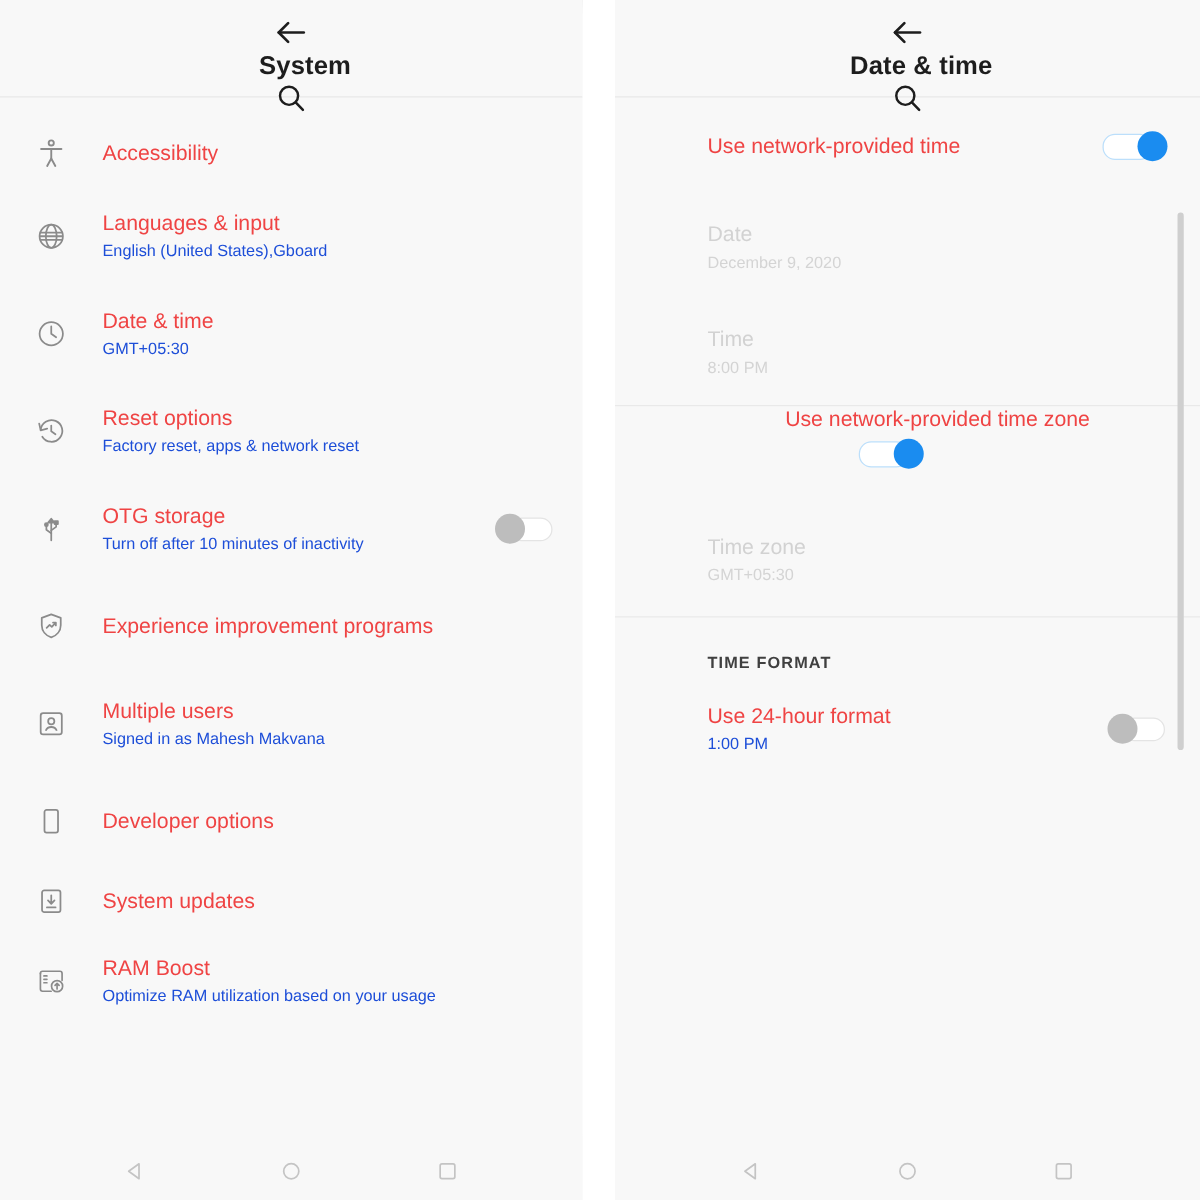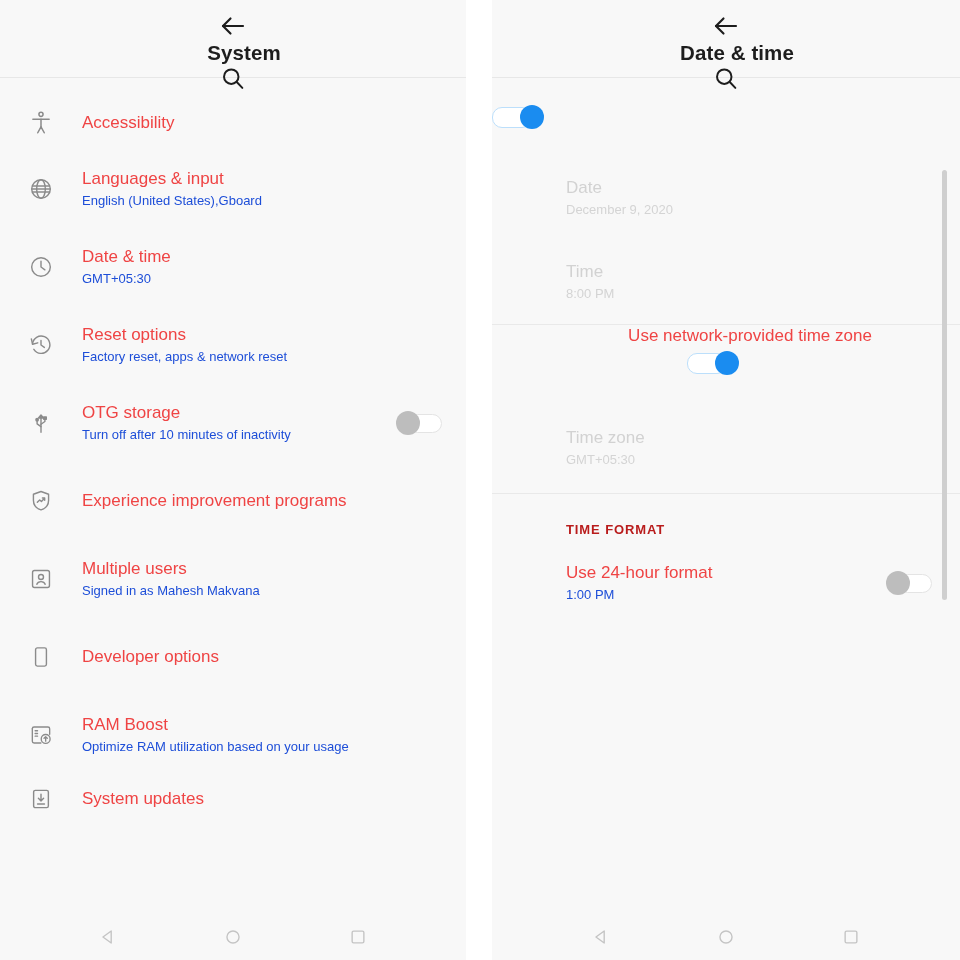--- a/index.html
+++ b/index.html
@@ -108,21 +108,21 @@
   .row-right { padding: 0 26px 0 0; }
   .row-right .row-text { padding-left: 74px; }
   .dimmed .row-title { color: #d2d2d2; }
   .dimmed .row-sub   { color: #d4d4d4; }
   .divider { height: 1px; background: #e9e9e9; margin: 0; }
   .section-head {
     padding: 28px 0 10px 74px;
     font-size: 13px;
     font-weight: bold;
     letter-spacing: .9px;
-    color: #b91c1c;
+    color: #404040;
   }
   .scrollbar {
     position: absolute;
     right: 13px;
     width: 5px;
     border-radius: 3px;
     background: #cfcfcf;
   }
 
   
@@ -275,49 +275,49 @@
         <span class="row-icon">
           <svg viewBox="0 0 24 24" width="26" height="26" fill="none" stroke="#8b8b8b" stroke-width="1.3" stroke-linejoin="round">
             <rect x="7" y="3.6" width="10" height="16.8" rx="1.6"></rect>
           </svg>
         </span>
         <span class="row-text">
           <div class="row-title">Developer options</div>
         </span>
       </div>
 
+      <div class="row" style="min-height:50px;">
+        <span class="row-icon">
+          <svg viewBox="0 0 24 24" width="26" height="26" fill="none" stroke="#8b8b8b" stroke-width="1.3" stroke-linejoin="round" stroke-linecap="round">
+            <rect x="5.2" y="4" width="13.6" height="16" rx="1.6"></rect>
+            <path d="M12 7.6v6.2M9.6 11.4L12 13.9l2.4-2.5"></path>
+              <path d="M8.8 16.6h6.4"></path>
+          </svg>
+        </span>
+        <span class="row-text">
+          <div class="row-title">System updates</div>
+        </span>
+      </div>
+
       <div class="row">
         <span class="row-icon">
           <svg viewBox="0 0 24 24" width="26" height="26" fill="none" stroke="#8b8b8b" stroke-width="1.25" stroke-linejoin="round" stroke-linecap="round">
             <path d="M4 6.2a1.6 1.6 0 0 1 1.6-1.6h12.8A1.6 1.6 0 0 1 20 6.2v5.1"></path>
             <path d="M4 6.2v11.6A1.6 1.6 0 0 0 5.6 19.4h6.3"></path>
             <path d="M6.6 8.1h2.2M6.6 10.6h2.2M6.6 13.1h2.2"></path>
             <circle cx="16.3" cy="15.6" r="4.1"></circle>
               <path d="M16.3 17.7v-4.2M14.8 15l1.5-1.5 1.5 1.5"></path>
           </svg>
         </span>
         <span class="row-text">
           <div class="row-title">RAM Boost</div>
           <div class="row-sub">Optimize RAM utilization based on your usage</div>
         </span>
       </div>
 
-      <div class="row" style="min-height:50px;">
-        <span class="row-icon">
-          <svg viewBox="0 0 24 24" width="26" height="26" fill="none" stroke="#8b8b8b" stroke-width="1.3" stroke-linejoin="round" stroke-linecap="round">
-            <rect x="5.2" y="4" width="13.6" height="16" rx="1.6"></rect>
-            <path d="M12 7.6v6.2M9.6 11.4L12 13.9l2.4-2.5"></path>
-              <path d="M8.8 16.6h6.4"></path>
-          </svg>
-        </span>
-        <span class="row-text">
-          <div class="row-title">System updates</div>
-        </span>
-      </div>
-
     </div>
 
     <div class="fade-bottom"></div>
 
     <div class="navbar">
       <span class="nav-btn">
         <svg viewBox="0 0 24 24" width="22" height="22" fill="none" stroke="#c4c4c4" stroke-width="1.5" stroke-linejoin="round">
           <path d="M15.5 5.5L6.5 12l9 6.5z"></path>
         </svg>
       </span>
@@ -352,20 +352,23 @@
         <svg viewBox="0 0 24 24" width="28" height="28" fill="none" stroke="#1d1d1d" stroke-width="1.7" stroke-linecap="round">
           <circle cx="10.5" cy="10" r="6.2"></circle>
             <path d="M15.2 14.6L20 19.6"></path>
         </svg>
       </span>
     </div>
 
     <div class="list">
 
       <div class="row row-right" style="min-height:78px;">
+        <span class="row-text">
+          <div class="row-title">Use network-provided time</div>
+        </span>
         <span class="toggle on">
           <span class="track"></span>
           <span class="thumb"></span>
         </span>
       </div>
 
       <div class="row row-right dimmed" style="min-height:84px;">
         <span class="row-text">
           <div class="row-title">Date</div>
           <div class="row-sub">December 9, 2020</div>

